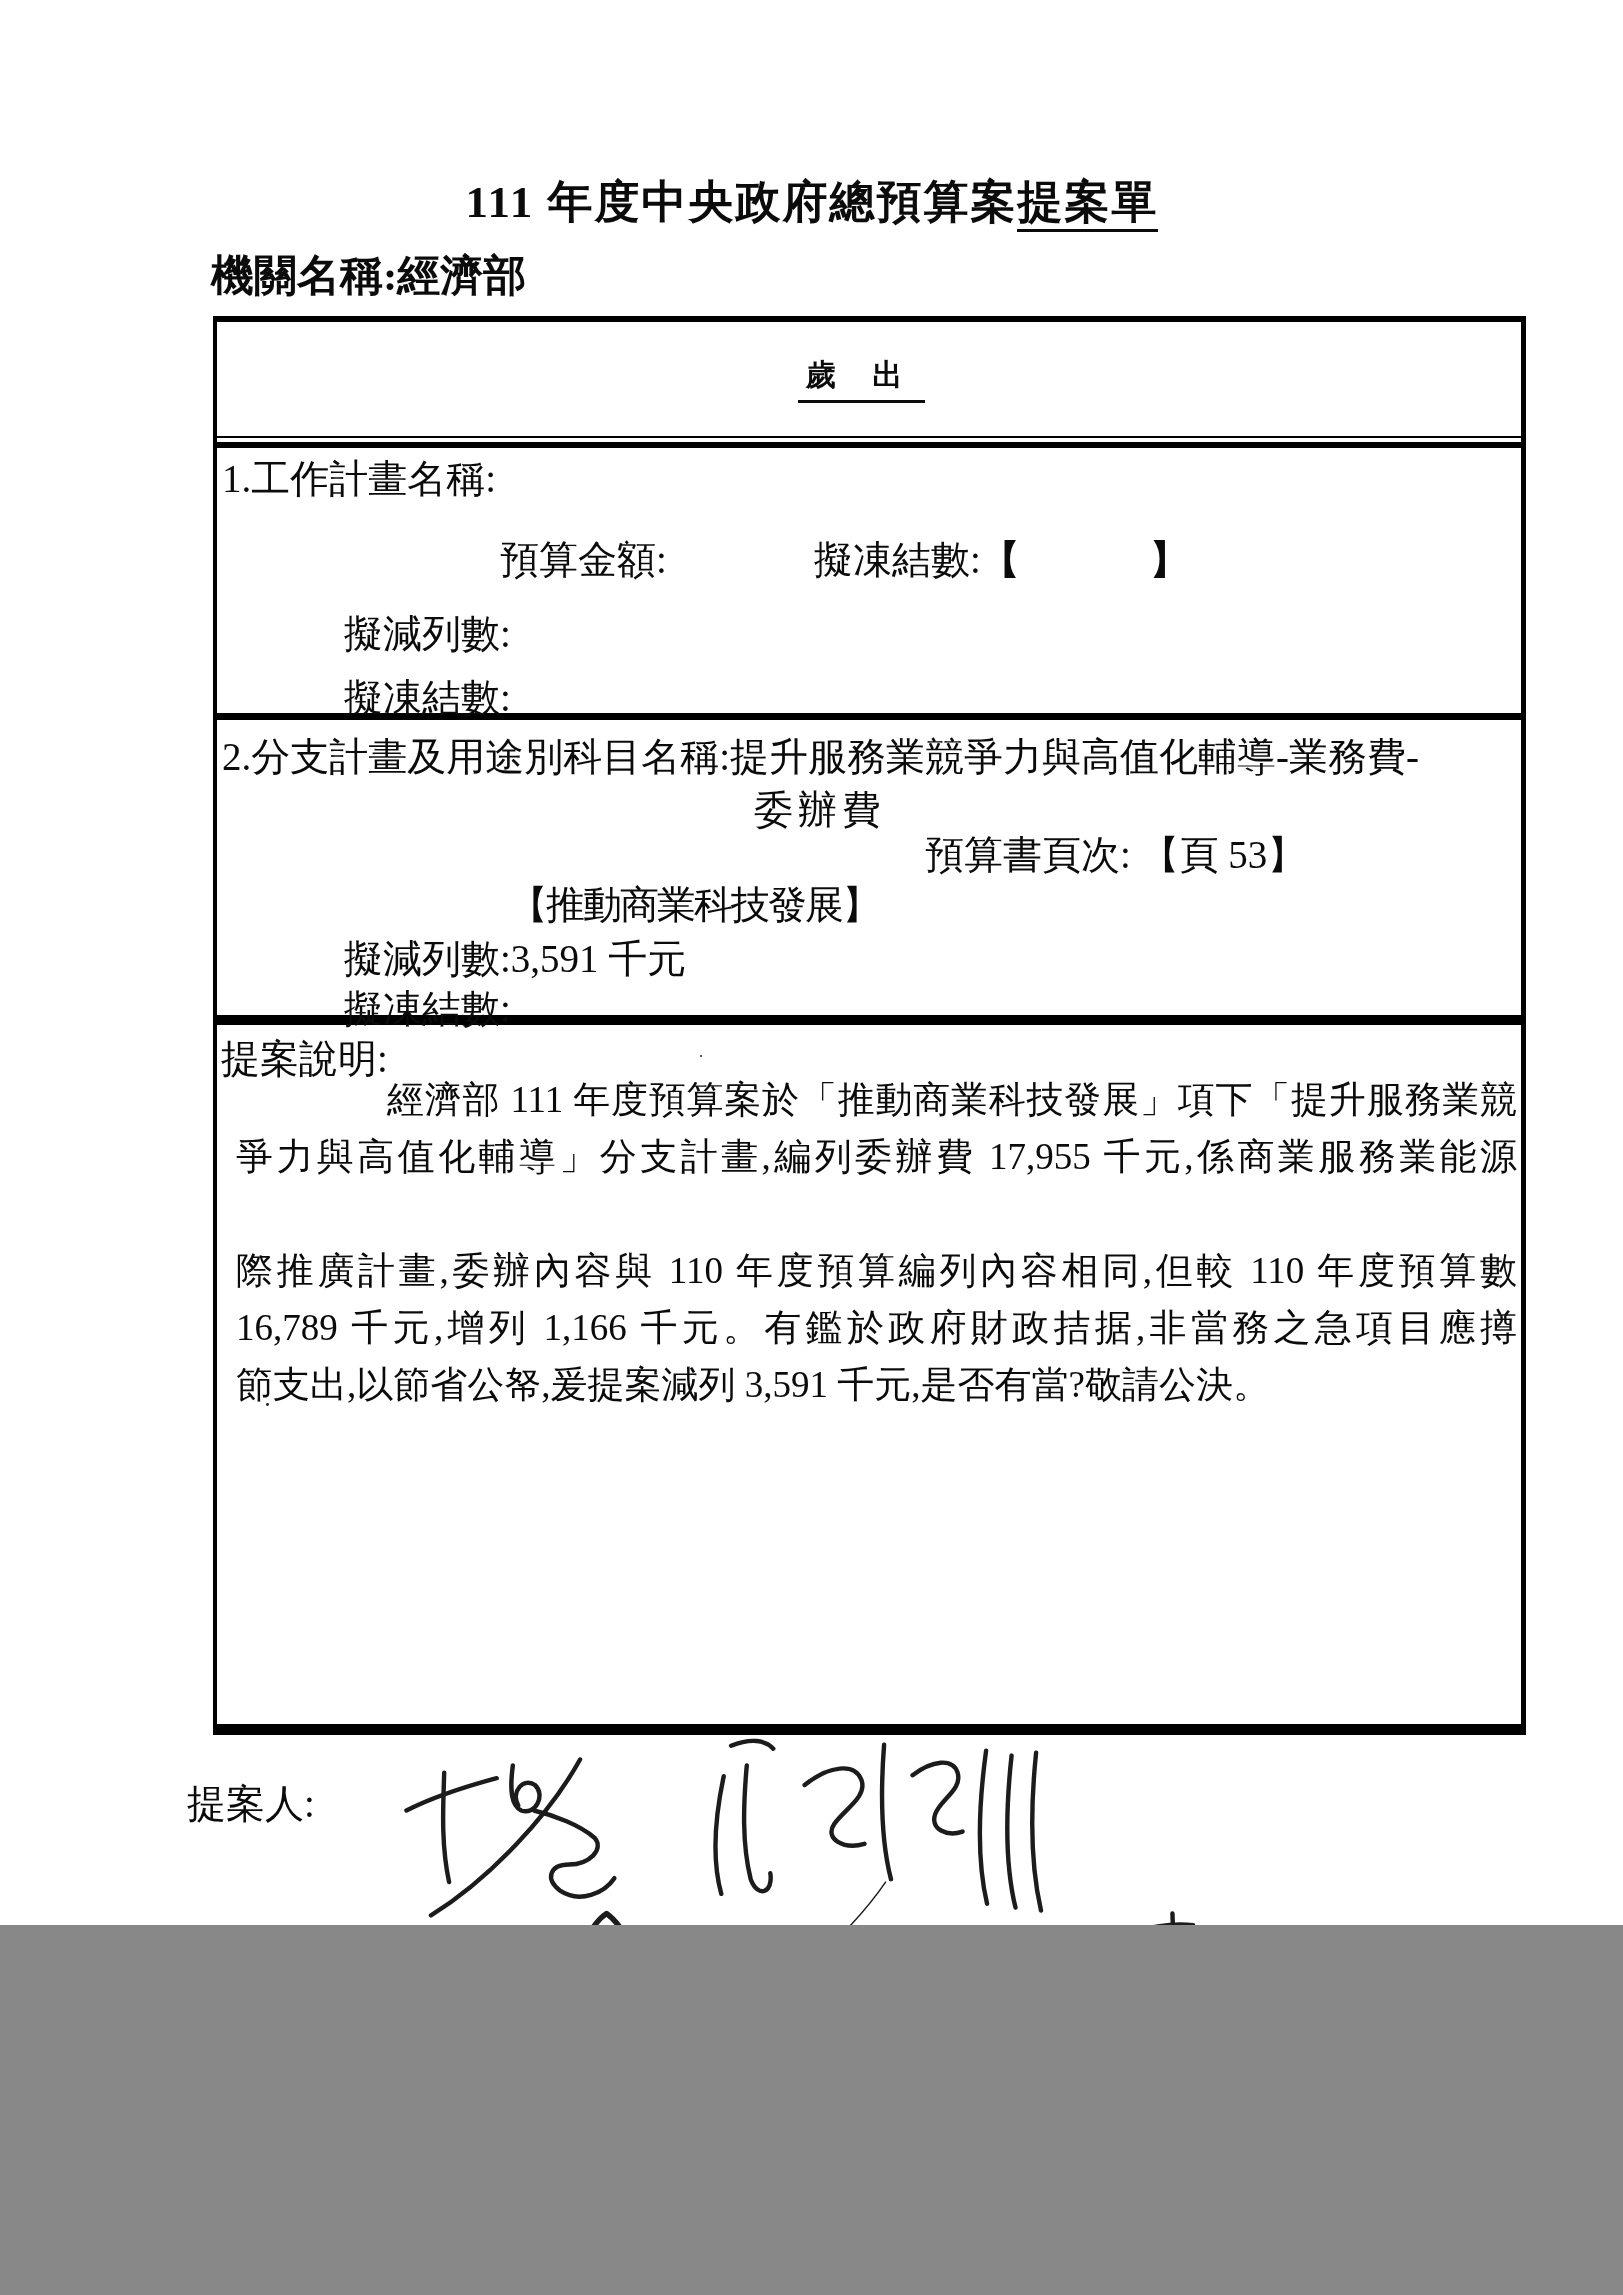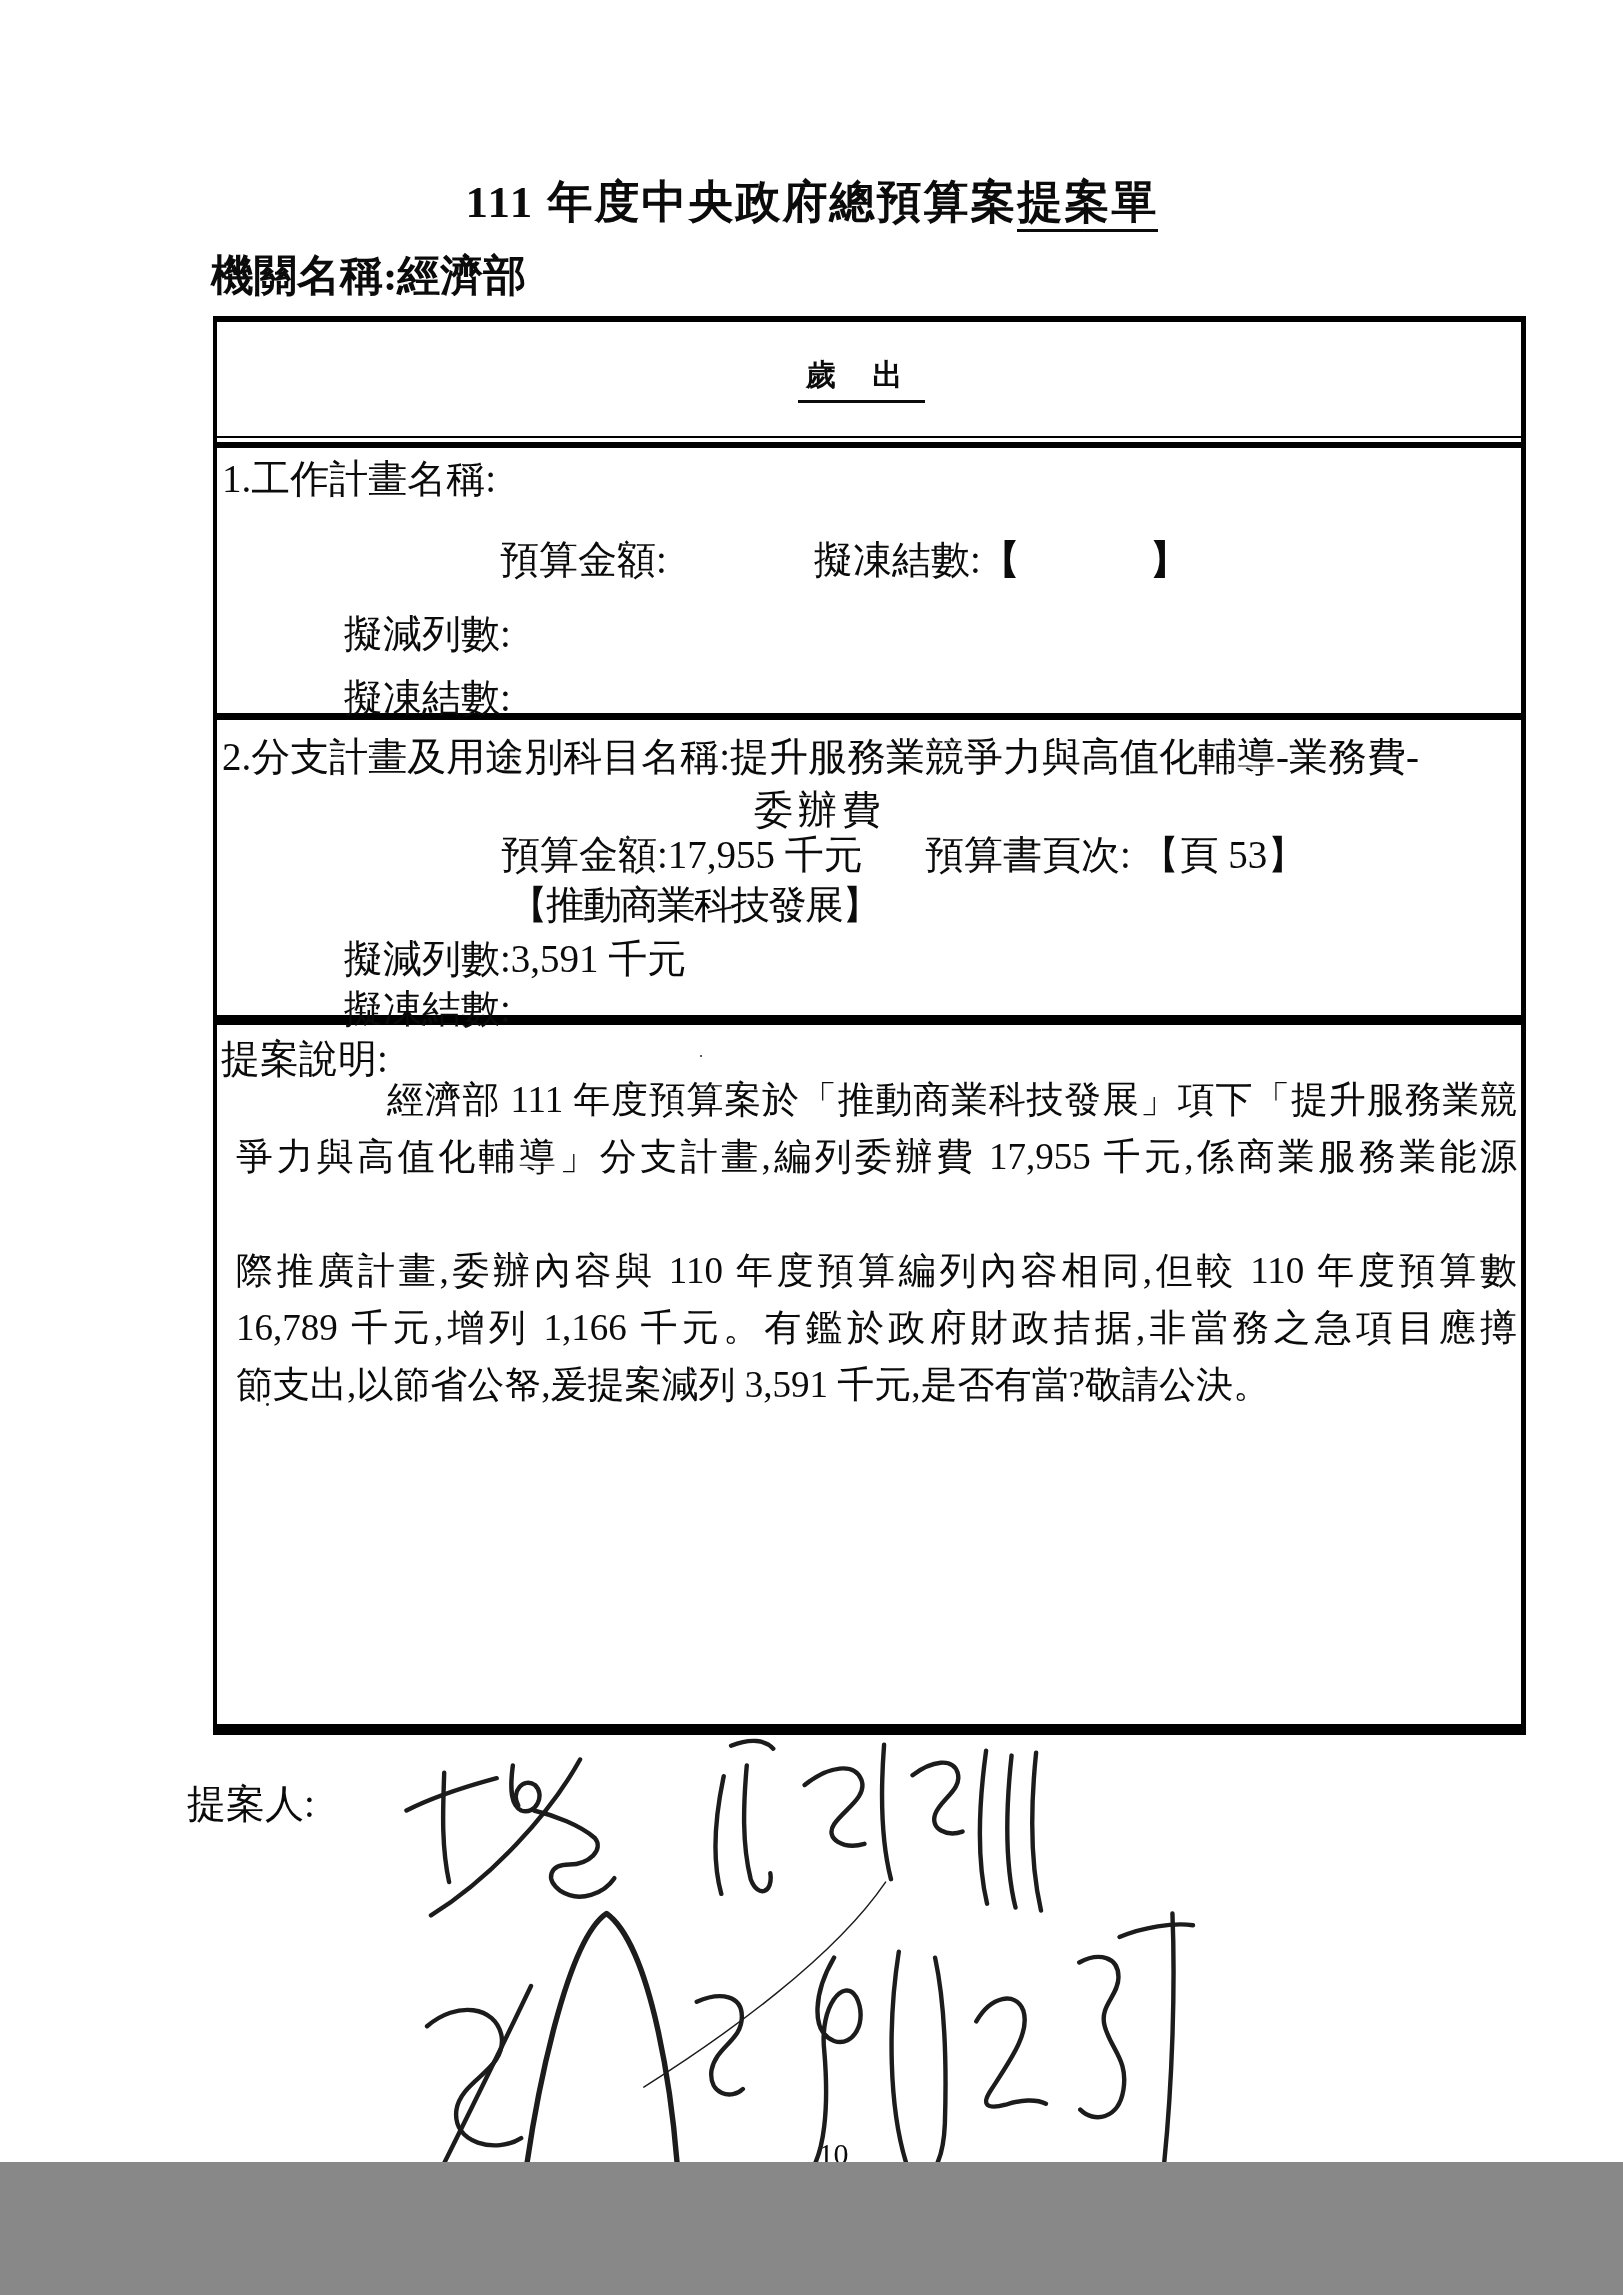--- a/index.html
+++ b/index.html
@@ -1,17 +1,17 @@
 <!DOCTYPE html>
 <html style="font-size:7.8px"><head>
 <meta charset="utf-8">
 <style>
   html,body { margin:0; padding:0; background:#888; }
   .page {
-    position:relative; width:1624px; height:2162px;
+    position:relative; width:1624px; height:1925px;
     background:#ffffff; overflow:hidden;
     font-family:"Liberation Serif","DejaVu Serif",serif;
     color:#0b0b0b;
   }
   .t { position:absolute; white-space:nowrap; }
   .doc-title {
     left:0; top:172px; width:1624px; text-align:center;
     font-size:45px; font-weight:bold; letter-spacing:2px;
   }
   .doc-title .ul { border-bottom:3.9px solid #0b0b0b; padding-bottom:2px; }
@@ -78,21 +78,20 @@
   <div class="t f80" style="left:222px; top:452px;">1.工作計畫名稱:</div>
   <div class="t f80" style="left:500px; top:533px;">預算金額:</div>
   <div class="t f80" style="left:814px; top:533px;">
     <span>擬凍結數:</span><span class="bold-bracket">【</span><span class="bracket-gap"></span><span class="bold-bracket">】</span>
   </div>
   <div class="t f80" style="left:344px; top:607px;">擬減列數:</div>
   <div class="t f80" style="left:344px; top:671px;">擬凍結數:</div>
 
   <div class="t f80" style="left:222px; top:730px;">2.分支計畫及用途別科目名稱:提升服務業競爭力與高值化輔導-業務費-</div>
   <div class="t f80" style="left:754px; top:783px; letter-spacing:4.9px;">委辦費</div>
-  <div class="t f80" style="left:501px; top:828px;">預算金額:17,955 千元</div>
   <div class="t f80" style="left:925px; top:828px;">預算書頁次: 【頁 53】</div>
   <div class="t f80" style="left:509px; top:878px; letter-spacing:-2px;">【推動商業科技發展】</div>
   <div class="t f80" style="left:344px; top:932px;">擬減列數:3,591 千元</div>
   <div class="t f80" style="left:344px; top:982px;">擬凍結數:</div>
 
   <div class="t f80" style="left:221px; top:1032px;">提案說明:</div>
   <div class="para-line para-first" style="top:1075px;">經濟部 111 年度預算案於「推動商業科技發展」項下「提升服務業競</div>
   <div class="para-line" style="top:1132px;">爭力與高值化輔導」分支計畫,編列委辦費 17,955 千元,係商業服務業能源</div>
   <div class="para-line" style="top:1246px;">際推廣計畫,委辦內容與 110 年度預算編列內容相同,但較 110 年度預算數</div>
   <div class="para-line" style="top:1303px;">16,789 千元,增列 1,166 千元。有鑑於政府財政拮据,非當務之急項目應撙</div>

